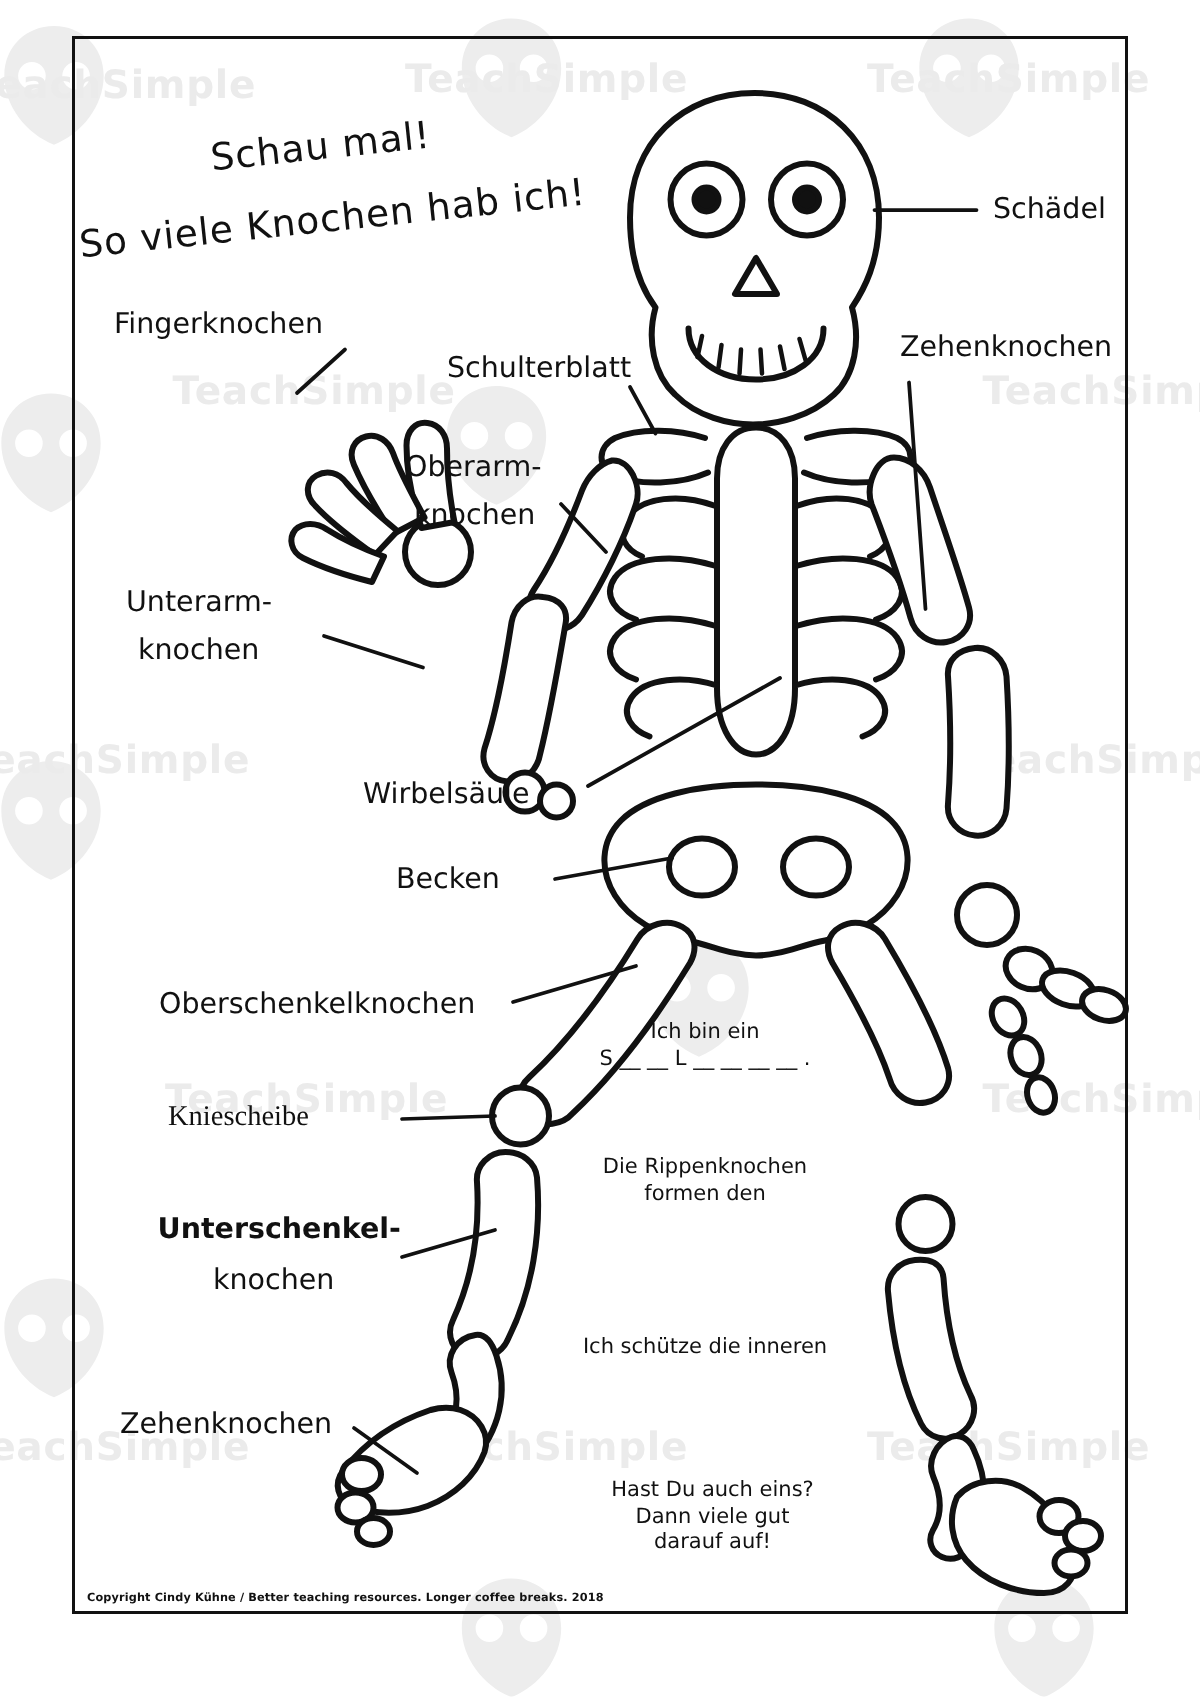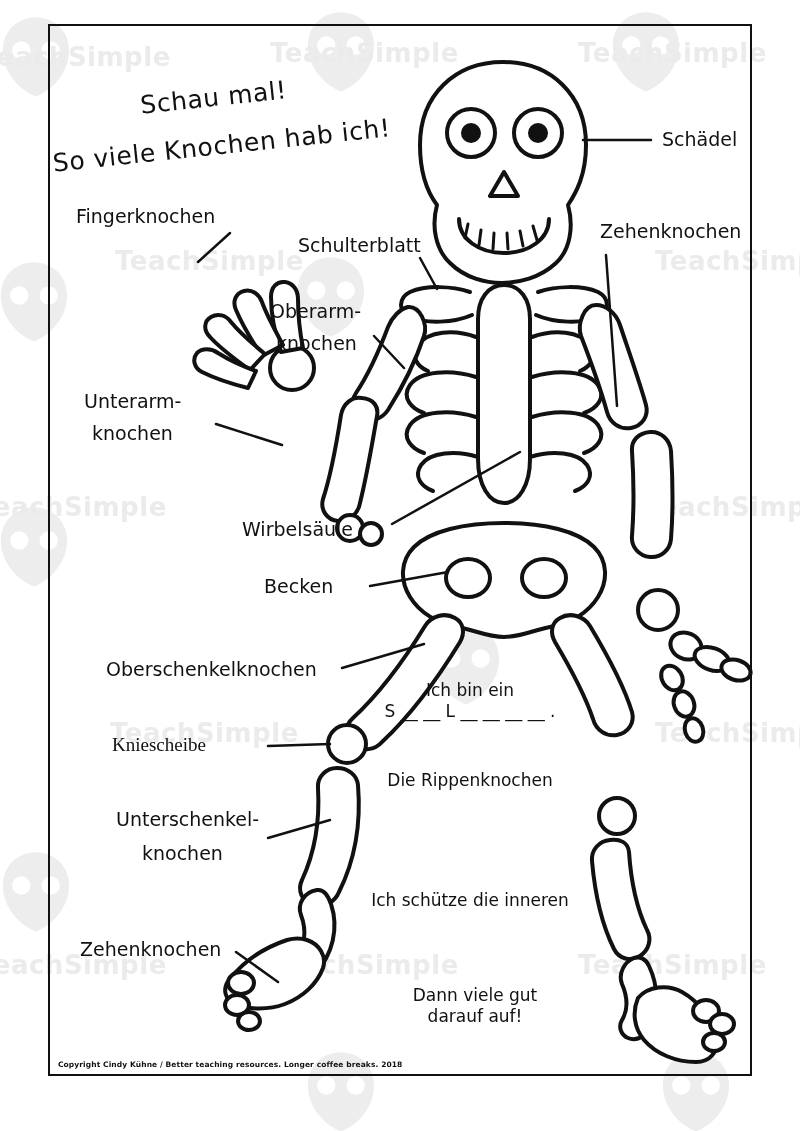--- a/index.html
+++ b/index.html
@@ -83,21 +83,21 @@
     letter-spacing: 0.6px;
   }
   .title1 { transform: rotate(-6deg); }
   .title2 { transform: rotate(-6deg); }
 
   .part {
     font-size: 19px;
   }
 
   .quiz {
-    font-size: 17px;
+    font-size: 14px;
     text-align: center;
   }
   .quiz .line { display: block; }
 
   .credit {
     font-size: 7.5px;
     font-weight: 700;
     color: #111;
     letter-spacing: 0.1px;
   }
@@ -304,37 +304,39 @@
   <div class="lbl handwrit part" style="left:92px; top:422px;">knochen</div>
 
   <div class="lbl handwrit part" style="left:242px; top:518px;">Wirbelsäule</div>
 
   <div class="lbl handwrit part" style="left:264px; top:575px;">Becken</div>
 
   <div class="lbl handwrit part" style="left:106px; top:658px;">Oberschenkelknochen</div>
 
   <div class="lbl handwrit part" style="left:112px; top:733px;font-family:Liberation Serif, serif;">Kniescheibe</div>
 
-  <div class="lbl handwrit part" style="left:116px; top:808px;">Unterschenkel-</div>
+  <div class="lbl handwrit part" style="left:105px; top:808px;font-weight:bold;">Unterschenkel-</div>
   <div class="lbl handwrit part" style="left:142px; top:842px;">knochen</div>
 
   <div class="lbl handwrit part" style="left:80px; top:938px;">Zehenknochen</div>
 
   <div class="lbl handwrit quiz" style="left:370px; top:680px; width:200px;">
     <span class="line">Ich bin ein</span>
     <span class="line">S __ __ L __ __ __ __ .</span>
   </div>
 
   <div class="lbl handwrit quiz" style="left:355px; top:770px; width:230px;">
     <span class="line">Die Rippenknochen</span>
+    <span class="line">formen den</span>
   </div>
 
   <div class="lbl handwrit quiz" style="left:340px; top:890px; width:260px;">
     <span class="line">Ich schütze die inneren</span>
   </div>
 
   <div class="lbl handwrit quiz" style="left:360px; top:985px; width:230px;">
+    <span class="line">Hast Du auch eins?</span>
     <span class="line">Dann viele gut</span>
     <span class="line">darauf auf!</span>
   </div>
 
   <div class="lbl credit" style="left:58px; top:1060px;">Copyright Cindy Kühne / Better teaching resources. Longer coffee breaks. 2018</div>
 </div>
 
 </body></html>

